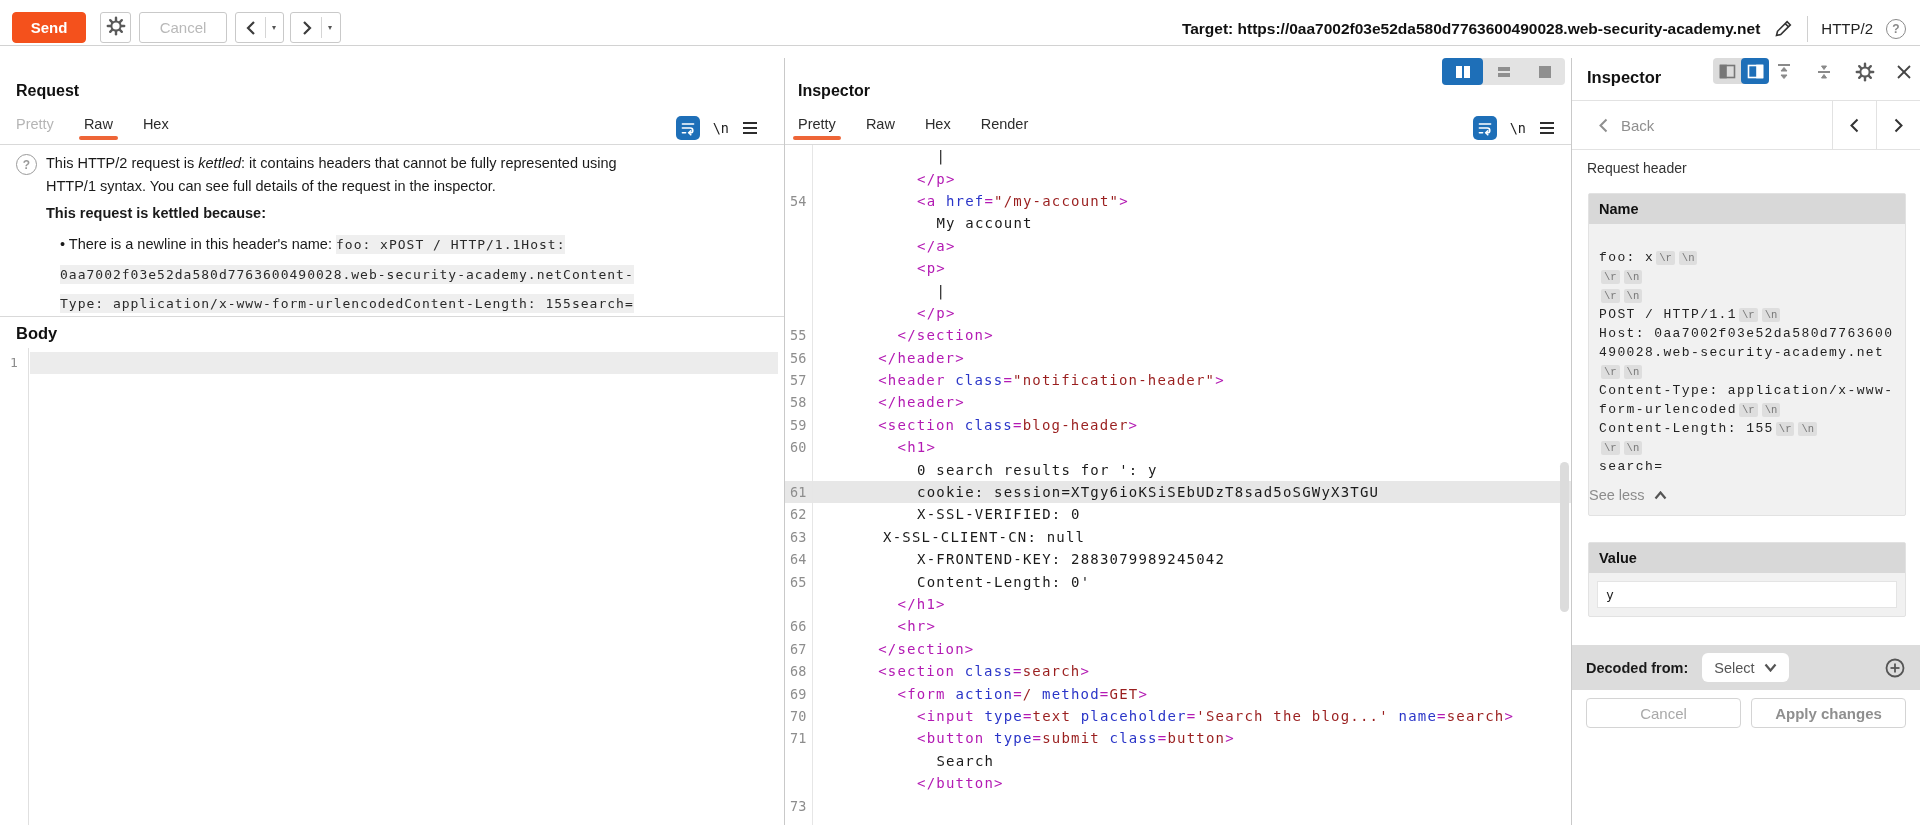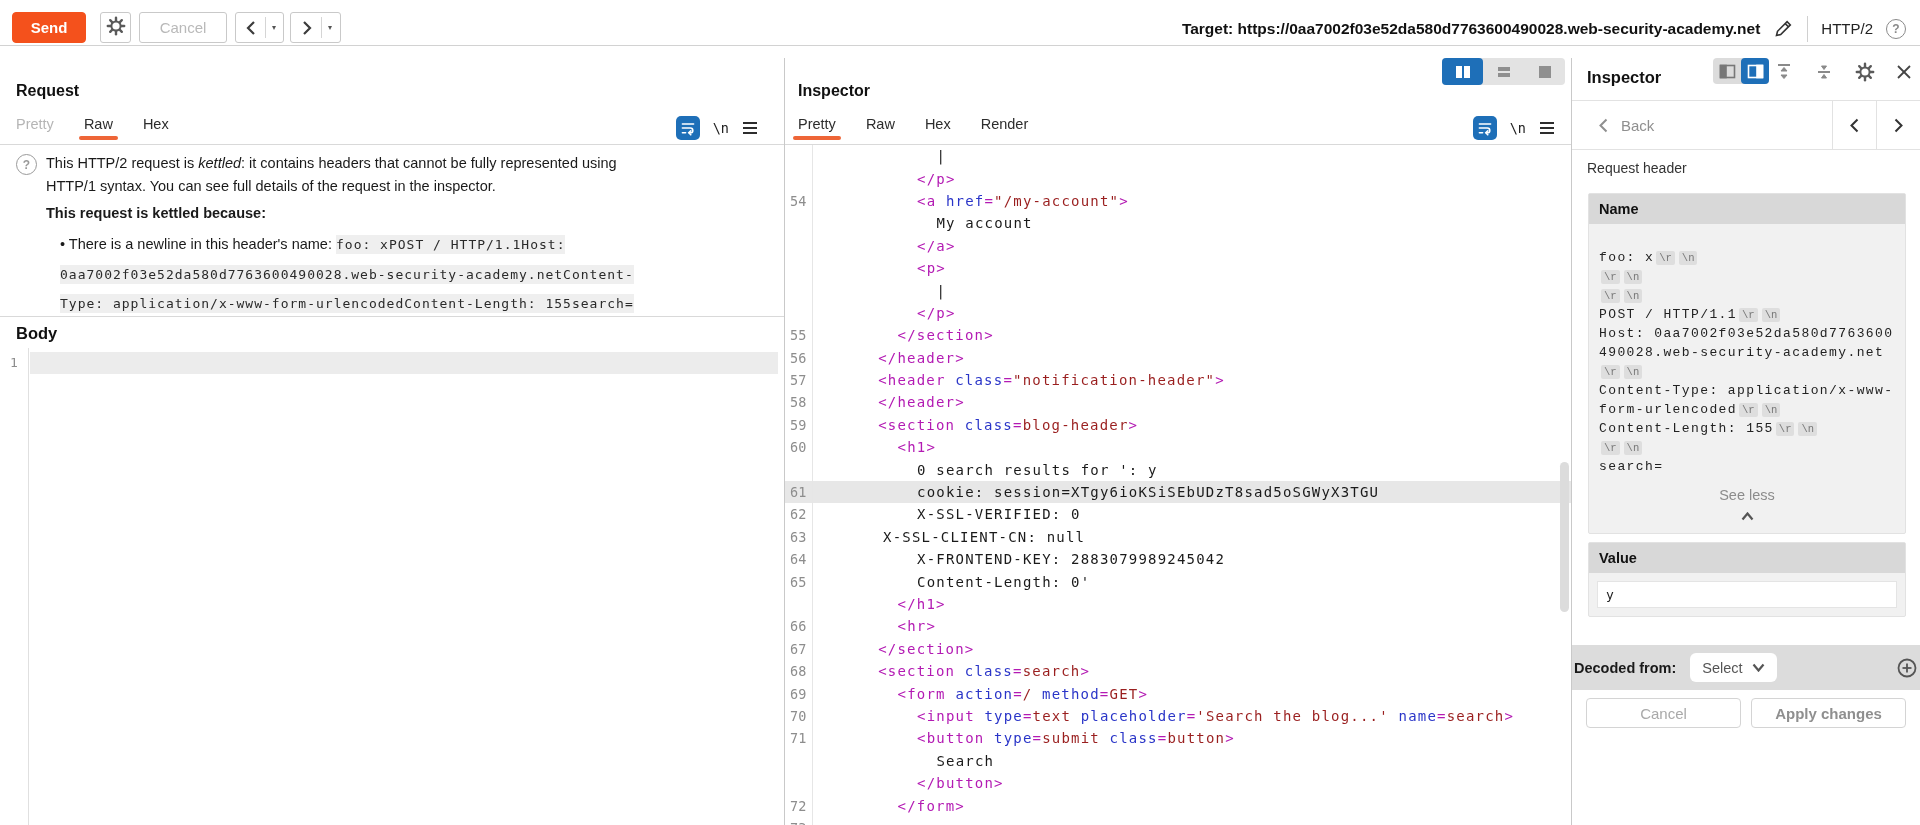--- a/index.html
+++ b/index.html
@@ -81,24 +81,24 @@
   .insp-icons > * { cursor:pointer; display:flex; align-items:center; }
   .back-bar { position:absolute; left:0; right:0; top:42px; height:50px; border-top:1px solid #e2e2e2; border-bottom:1px solid #e2e2e2; display:flex; align-items:stretch; }
   .back-left { flex:1; display:flex; align-items:center; gap:12px; padding-left:26px; color:#8f8f8f; font-size:15px; cursor:pointer; }
   .back-cell { width:44px; border-left:1px solid #e2e2e2; display:flex; align-items:center; justify-content:center; cursor:pointer; }
   .insp-section-label { position:absolute; left:15px; top:102px; font-size:14px; color:#333; }
   .insp-box { position:absolute; left:16px; width:318px; border:1px solid #e2e2e2; border-radius:2px; background:#f1f1f1; }
   .insp-box-header { background:#d8d8d8; font-size:14.5px; font-weight:bold; color:#111; padding:7px 10px; }
   .name-content { padding:24px 10px 2px 10px; font-family:Liberation Mono, monospace; font-size:13px; letter-spacing:1.4px; color:#222; }
   .nl { line-height:19px; word-break:break-all; }
   .chip { background:#dedede; color:#777; font-size:10.5px; letter-spacing:0; padding:0 3px; border-radius:2px; margin:0 2px; display:inline-block; line-height:14px; }
-  .see-less { display:flex; align-items:center; justify-content:flex-start; gap:9px; color:#8c8c8c; font-size:14.5px; padding:9px 0 12px 0; cursor:pointer;flex-direction:column; }
+  .see-less { display:flex; align-items:center; justify-content:flex-start; gap:9px; color:#8c8c8c; font-size:14.5px; padding:9px 0 12px 0; cursor:pointer; }
   .value-body { padding:8px; }
   .value-input { width:100%; height:27px; border:1px solid #e4e4e4; background:#fff; font-family:"DejaVu Sans Mono", monospace; font-size:13px; color:#222; padding:0 8px; outline:none; }
-  .decoded-bar { position:absolute; left:0; right:0; top:587px; height:45px; background:#dcdcdc; display:flex; align-items:center; padding:0 2px; gap:14px; }
+  .decoded-bar { position:absolute; left:0; right:0; top:587px; height:45px; background:#dcdcdc; display:flex; align-items:center; padding:0 14px; gap:14px; }
   .decoded-label { font-size:14.5px; font-weight:bold; color:#1a1a1a; }
   .select-btn { background:#fff; border-radius:6px; height:29px; padding:0 12px; display:flex; align-items:center; gap:9px; font-size:14.5px; color:#555; cursor:pointer; }
   .plus-circle { margin-left:auto; cursor:pointer; display:flex; align-items:center; }
   .insp-buttons { position:absolute; left:0; right:0; top:640px; display:flex; padding:0 14px; gap:10px; }
   .insp-btn { flex:1; height:30px; border:1px solid #d4d4d4; border-radius:4px; background:#fff; font-size:15px; color:#a9a9a9; display:flex; align-items:center; justify-content:center; cursor:pointer; }
   .insp-btn.primary { font-weight:bold; color:#8f8f8f; }
 </style>
 </head>
 <body>
 
@@ -357,24 +357,20 @@
           </div>
           <div class="cl">
             <span class="ln"></span>
             <span class="cd" style="padding-left: 124.4px;"><span class="tk-txt">Search</span></span>
           </div>
           <div class="cl">
             <span class="ln"></span>
             <span class="cd" style="padding-left: 105px;"><span class="tk-tag">&lt;/button&gt;</span></span>
           </div>
           <div class="cl">
-            <span class="ln">72</span>
-            <span class="cd" style="padding-left: 85.6px;"><span class="tk-tag">&lt;/form&gt;</span></span>
-          </div>
-          <div class="cl">
             <span class="ln">73</span>
             <span class="cd" style="padding-left: 85.6px;"></span>
           </div>
         </div>
       <div class="code-gutter-line"></div>
       <div class="scroll-track">
           <div class="scroll-thumb"></div>
         </div>
     </div>
   </div>

